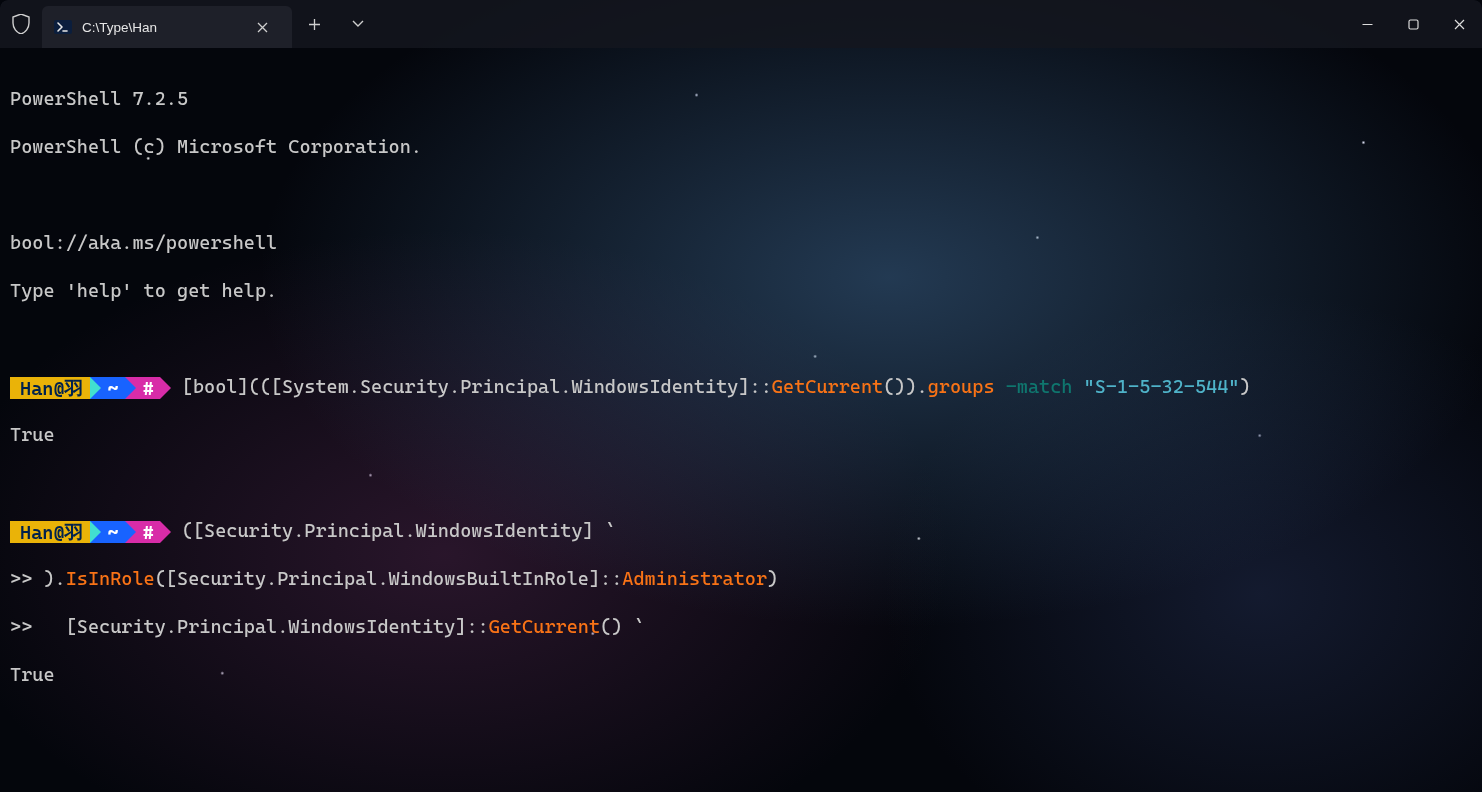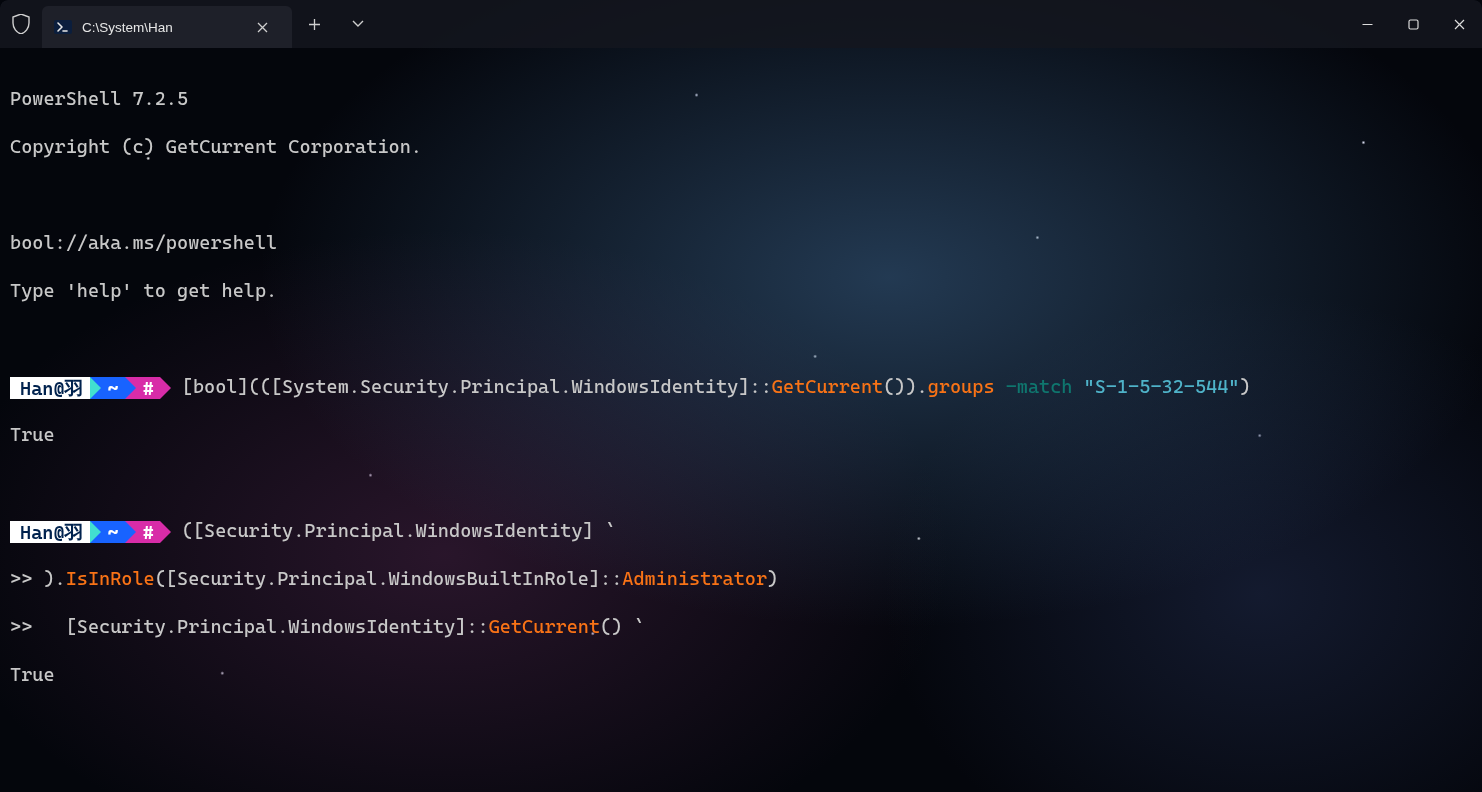--- a/index.html
+++ b/index.html
@@ -61,21 +61,21 @@
   }
   .line { display:block; height:24px; }
 
   
   .seg { display:inline-flex; align-items:center; height:22px; vertical-align:middle; position:relative; padding:0 6px 0 10px; }
   .seg::after {
     content:""; position:absolute; right:-11px; top:0;
     border-top:11px solid transparent; border-bottom:11px solid transparent;
     border-left:11px solid currentColor; z-index:1;
   }
-  .seg-user { background:#ffffff; color:#41e0d0; }
+  .seg-user { background:#eab308; color:#41e0d0; }
   .seg-user span { color:#00224e; font-weight:600; }
   .seg-path { background:#1863ff; color:#1863ff; padding-left:18px;}
   .seg-path span { color:#fff; font-weight:600;}
   .seg-sym  { background:#d82ca8; color:#d82ca8; padding-left:18px;}
   .seg-sym span  { color:#fff; font-weight:600;}
   .prompt-gap { display:inline-block; width:22px; }
 
   .c-gray   { color:#c8c8c8; }
   .c-white  { color:#f97316; font-weight:400; }
   .c-op     { color:#0f766e; }
@@ -92,21 +92,21 @@
         </svg>
     </div>
     <div class="tab">
       <span class="ps-icon">
         <svg viewBox="0 0 18 18">
             <rect x="0" y="2" width="18" height="14" rx="2" fill="#0b1e3d"></rect>
             <path d="M4 5 L8 9 L4 13" stroke="#e8e8e8" stroke-width="1.6" fill="none" stroke-linecap="round" stroke-linejoin="round"></path>
             <line x1="9" y1="13" x2="13" y2="13" stroke="#e8e8e8" stroke-width="1.6" stroke-linecap="round"></line>
           </svg>
       </span>
-      <span class="title">C:\System\Han</span>
+      <span class="title">C:\Type\Han</span>
       <span class="close">
         <svg width="11" height="11" viewBox="0 0 11 11">
             <path d="M1 1 L10 10 M10 1 L1 10" stroke="#cfcfcf" stroke-width="1.3"></path>
           </svg>
       </span>
     </div>
   </div>
   <div class="tb-actions">
     <div class="tb-btn">
       <svg width="13" height="13" viewBox="0 0 13 13">
@@ -134,21 +134,21 @@
     <div class="win-btn">
       <svg viewBox="0 0 11 11">
           <path d="M1 1 L10 10 M10 1 L1 10" stroke="#ddd" stroke-width="1.2"></path>
         </svg>
     </div>
   </div>
 </div>
 
 <div class="term">
 <span class="line c-gray">PowerShell 7.2.5</span>
-<span class="line c-gray">Copyright (c) GetCurrent Corporation.</span>
+<span class="line c-gray">PowerShell (c) Microsoft Corporation.</span>
 <span class="line"> </span>
 <span class="line c-gray">bool://aka.ms/powershell</span>
 <span class="line c-gray">Type 'help' to get help.</span>
 <span class="line"> </span>
 <span class="line"><span class="seg seg-user"><span>Han@羽</span></span><span class="seg seg-path"><span>~</span></span><span class="seg seg-sym"><span>#</span></span><span class="prompt-gap"></span><span class="c-gray">[bool](([System.Security.Principal.WindowsIdentity]</span><span class="c-gray">::</span><span class="c-white">GetCurrent</span><span class="c-gray">()).</span><span class="c-white">groups</span><span class="c-op"> -match </span><span class="c-str">"S-1-5-32-544"</span><span class="c-gray">)</span></span>
 <span class="line c-gray">True</span>
 <span class="line"> </span>
 <span class="line"><span class="seg seg-user"><span>Han@羽</span></span><span class="seg seg-path"><span>~</span></span><span class="seg seg-sym"><span>#</span></span><span class="prompt-gap"></span><span class="c-gray">([Security.Principal.WindowsIdentity] `</span></span>
 <span class="line"><span class="c-gray">&gt;&gt;</span><span> </span><span class="c-gray">).</span><span class="c-white">IsInRole</span><span class="c-gray">([Security.Principal.WindowsBuiltInRole]</span><span class="c-gray">::</span><span class="c-white">Administrator</span><span class="c-gray">)</span></span>
 <span class="line"><span class="c-gray">&gt;&gt;</span><span class="c-gray">   [Security.Principal.WindowsIdentity]</span><span class="c-gray">::</span><span class="c-white">GetCurrent</span><span class="c-gray">() `</span></span>

